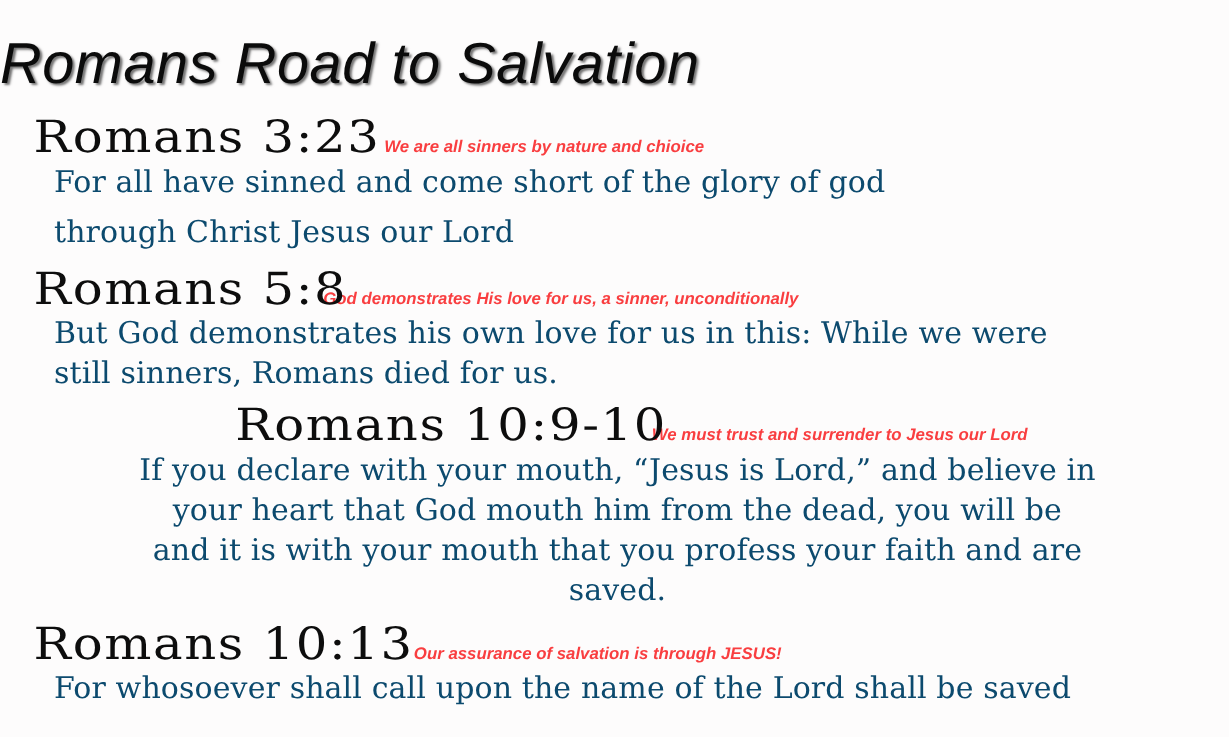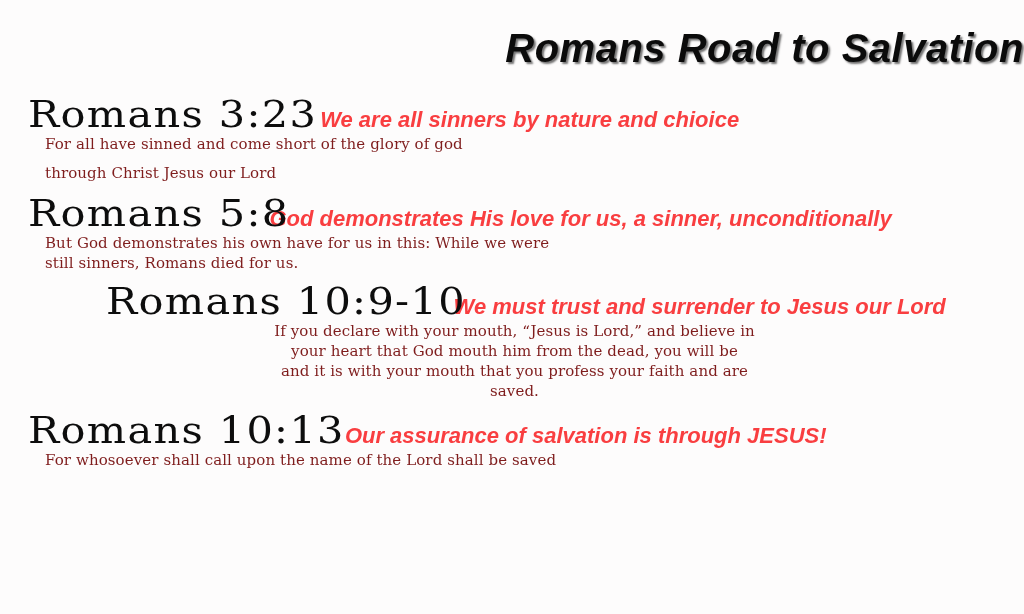--- a/index.html
+++ b/index.html
@@ -22,25 +22,25 @@
     background: #fdfcfc;
     box-sizing: border-box;
   }
 
   
   .title {
     position: absolute;
     top: 26px;
     left: 0;
     width: 1024px;
-    text-align: right;
+    text-align: left;
     font-family: "Liberation Sans", sans-serif;
-    font-weight: bold;
+    font-weight: normal;
     font-style: italic;
-    font-size: 40px;
+    font-size: 48px;
     letter-spacing: 0.5px;
     color: #0b0b0b;
     text-shadow: 2px 2px 2px rgba(0,0,0,0.55);
     white-space: nowrap;
   }
 
   
   .verses {
     position: absolute;
     top: 96px;
@@ -70,32 +70,32 @@
     transform: scaleX(1.12);
     transform-origin: left center;
     vertical-align: baseline;
   }
 
   .verse-note {
     display: inline-block;
     font-family: "Liberation Sans", sans-serif;
     font-weight: bold;
     font-style: italic;
-    font-size: 22px;
+    font-size: 14px;
     line-height: 1.0;
     color: #f93e40;
     vertical-align: baseline;
     white-space: nowrap;
   }
 
   .verse-body {
     font-family: "DejaVu Serif", serif;
-    font-size: 15px;
+    font-size: 25px;
     line-height: 1.33;
-    color: #7f1d1d;
+    color: #0c4a6e;
     padding-left: 45px;
     padding-right: 40px;
     letter-spacing: 0.1px;
     margin-top: 2px;
   }
   .verse-body > div { white-space: nowrap; }
 
   
   .b1 { margin-top: 0px; }
   .b2 { margin-top: 9px; }
@@ -131,21 +131,21 @@
       <div class="verse-body">
         <div>through Christ Jesus our Lord</div>
       </div>
     </div>
 
     <div class="verse-block b3">
       <div class="verse-headline">
         <span class="verse-ref">Romans 5:8</span><span class="gap-xs"></span><span class="verse-note">God demonstrates His love for us, a sinner, unconditionally</span>
       </div>
       <div class="verse-body">
-        <div>But God demonstrates his own have for us in this: While we were</div>
+        <div>But God demonstrates his own love for us in this: While we were</div>
         <div>still sinners, Romans died for us.</div>
       </div>
     </div>
 
     <div class="verse-block b4">
       <div class="verse-headline">
         <span class="verse-ref">Romans 10:9-10</span><span class="gap-sm"></span><span class="verse-note">We must trust and surrender to Jesus our Lord</span>
       </div>
       <div class="verse-body">
         <div>If you declare with your mouth, “Jesus is Lord,” and believe in</div>

